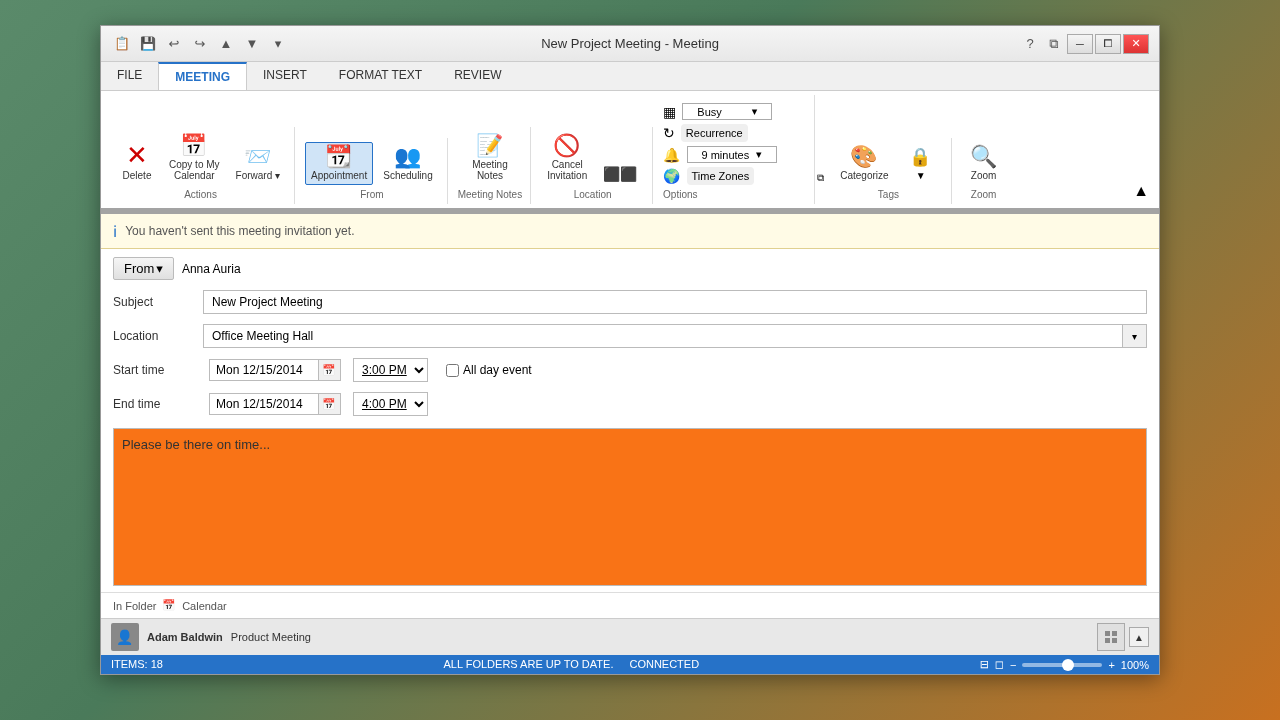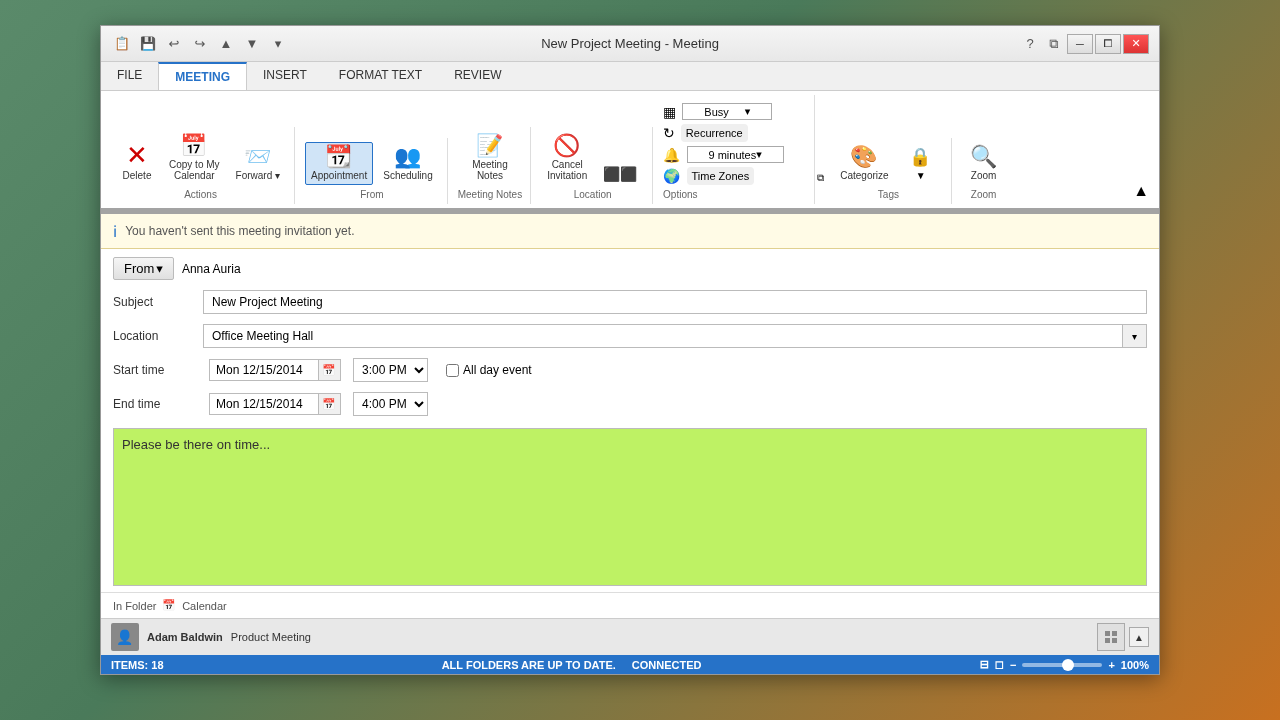--- a/index.html
+++ b/index.html
@@ -19,41 +19,41 @@
     .ribbon-content { display: flex; padding: 4px 6px; align-items: flex-end; gap: 2px; background: #fff; min-height: 90px; }
     .ribbon-group { display: flex; flex-direction: column; align-items: center; border-right: 1px solid #ddd; padding: 4px 8px; min-width: 60px; }
     .ribbon-group-items { display: flex; gap: 4px; align-items: flex-end; flex: 1; }
     .ribbon-group-label { font-size: 10px; color: #666; margin-top: 4px; }
     .ribbon-btn { display: flex; flex-direction: column; align-items: center; gap: 2px; cursor: pointer; padding: 3px 5px; border: 1px solid transparent; border-radius: 2px; min-width: 44px; }
     .ribbon-btn.active { background: #d0e4f7; border-color: #2672c8; }
     .ribbon-btn .icon { font-size: 22px; line-height: 1; }
     .ribbon-btn .label { font-size: 10px; color: #333; text-align: center; }
     .ribbon-btn-small { display: flex; align-items: center; gap: 2px; cursor: pointer; padding: 2px 4px; border: 1px solid transparent; border-radius: 4px; font-size: 11px; }
     .options-row { display: flex; align-items: center; gap: 4px; }
-    .options-dropdown { display: flex; align-items: center; border: 1px solid #aaa; background: white; padding: 1px 21px; font-size: 11px; cursor: pointer; min-width: 90px; justify-content: space-between; }
+    .options-dropdown { display: flex; align-items: center; border: 1px solid #aaa; background: white; padding: 1px 14px; font-size: 11px; cursor: pointer; min-width: 90px; justify-content: space-between; }
     
     .notification-bar { background: #fffbe6; border-bottom: 1px solid #e0d090; padding: 6px 12px; display: flex; align-items: center; gap: 8px; font-size: 12px; color: #555; }
     .info-icon { color: #2672c8; font-size: 16px; }
     .form-row { display: flex; align-items: center; margin-bottom: 6px; }
     .form-label { width: 90px; font-size: 12px; color: #333; }
     .form-input { flex: 1; border: 1px solid #bbb; padding: 4px 8px; font-size: 12px; background: white; outline: none; }
     .send-btn-area { display: flex; flex-direction: column; align-items: center; justify-content: center; width: 60px; border: 1px solid #bbb; height: 70px; cursor: pointer; background: #f5f5f5; margin-right: 10px; }
     .form-btn { border: 1px solid #bbb; padding: 3px 10px; background: linear-gradient(to bottom, #f5f5f5, #e0e0e0); cursor: pointer; font-size: 13px; border-radius: 2px; }
     .form-btn-dropdown { display: flex; align-items: center; gap: 2px; }
     .location-input { flex: 1; border: 1px solid #bbb; padding: 4px 8px; font-size: 12px; background: white; }
     .location-dropdown-btn { width: 24px; height: 24px; border: 1px solid #bbb; border-left: none; background: #f0f0f0; cursor: pointer; display: flex; align-items: center; justify-content: center; font-size: 10px; }
     .time-row { display: flex; align-items: center; gap: 6px; margin-bottom: 6px; }
     .time-date-input { border: 1px solid #bbb; padding: 3px 6px; font-size: 12px; background: white; width: 110px; }
     .cal-btn { width: 22px; height: 22px; border: 1px solid #bbb; border-left: none; background: #f0f0f0; cursor: pointer; display: flex; align-items: center; justify-content: center; font-size: 11px; }
-    .time-select { border: 1px solid #bbb; padding: 3px 4px; font-size: 12px; background: white; width: 75px; cursor: pointer; }
+    .time-select { border: 1px solid #bbb; padding: 3px 4px; font-size: 12px; background: white; width: 75px; cursor: pointer; text-decoration: underline; }
     .allday-check { display: flex; align-items: center; gap: 4px; font-size: 12px; }
     
-    .body-area { margin: 6px 12px; border: 1px solid #bbb; background: #bef264; flex: 1; padding: 8px; font-size: 13px; color: #333; min-height: 90px; }
-    
-    .status-bar { background: #2672c8; color: white; font-size: 11px; padding: 3px 10px; display: flex; align-items: flex-end; justify-content: space-between; font-weight: bold; }
+    .body-area { margin: 6px 12px; border: 1px solid #bbb; background: #f97316; flex: 1; padding: 8px; font-size: 13px; color: #333; min-height: 90px; }
+    
+    .status-bar { background: #2672c8; color: white; font-size: 11px; padding: 3px 10px; display: flex; align-items: flex-start; justify-content: space-between; }
     .status-left { display: flex; align-items: center; gap: 8px; }
     .status-center { display: flex; align-items: center; gap: 16px; }
     .status-right { display: flex; align-items: center; gap: 6px; }
     .slider-track { width: 80px; height: 4px; background: rgba(255,255,255,0.5); border-radius: 2px; position: relative; }
     .slider-thumb { width: 12px; height: 12px; background: white; border-radius: 50%; position: absolute; top: -4px; left: 50%; }
     
     .in-folder-bar { padding: 6px 12px; font-size: 11px; color: #555; display: flex; align-items: center; gap: 6px; border-top: 1px solid #ddd; }
     
     .person-bar { background: #e8e8e8; border-top: 1px solid #ccc; padding: 4px 10px; display: flex; align-items: center; justify-content: space-between; font-size: 11px; color: #333; }
     .person-avatar { width: 28px; height: 28px; background: #888; border-radius: 2px; display: flex; align-items: center; justify-content: center; color: white; font-size: 14px; }

